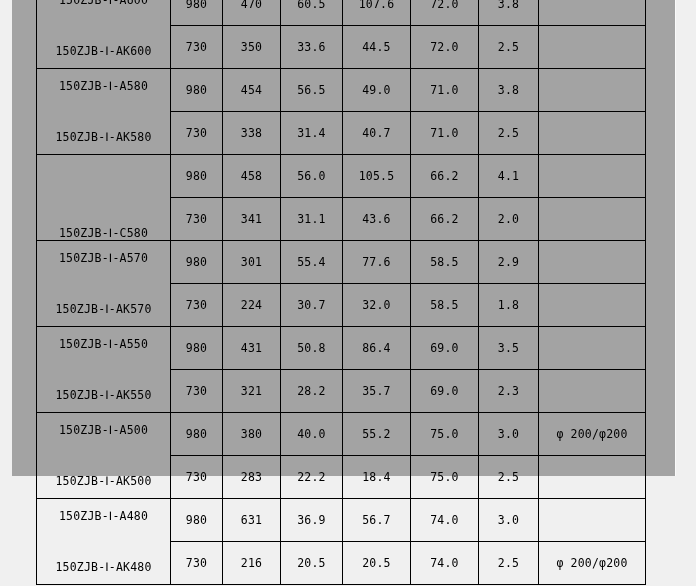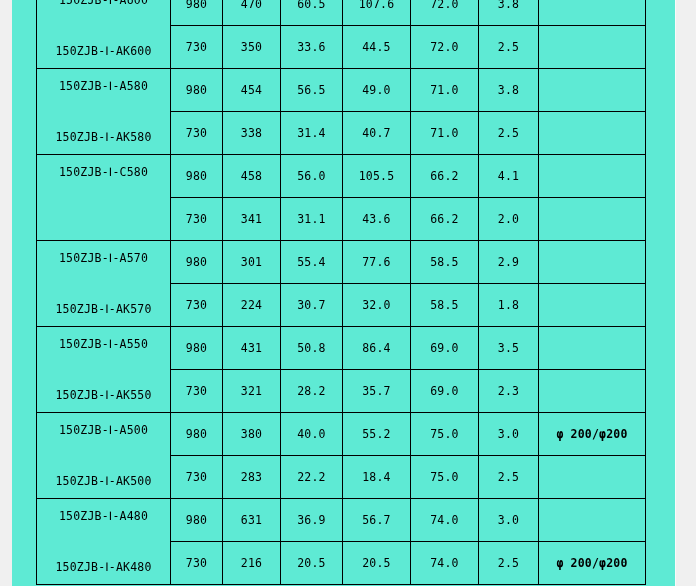--- a/index.html
+++ b/index.html
@@ -16,22 +16,22 @@
     overflow: hidden;
     position: relative;
   }
 
   
   #page-sheet {
     position: absolute;
     left: 12px;
     top: 0;
     width: 664px;
-    height: 586px;
-    background: #5eead4;
+    height: 476px;
+    background: #a3a3a3;
   }
 
   
   #page-sheet::after {
     content: "";
     position: absolute;
     right: 0; top: 0;
     width: 1px; height: 100%;
     background: #fafafa;
   }
@@ -76,32 +76,31 @@
   .model-stack {
     display: flex;
     flex-direction: column;
     justify-content: space-around;
     align-items: center;
     height: 100%;
     min-height: 84px;
     gap: 16px;
   }
   .model-stack.single {
-    justify-content: flex-start;
+    justify-content: flex-end;
     padding-top: 10px;
     gap: 0;
   }
   .model-name {
     white-space: nowrap;
     font-size: 11.5px;
   }
   .dia-cell {
     white-space: nowrap;
     font-size: 11.5px;
-    font-weight: bold;
   }
 </style>
 </head>
 <body>
 
 <div id="page-sheet">
 
   <table id="spec-table">
     <colgroup>
       <col class="c-model">

